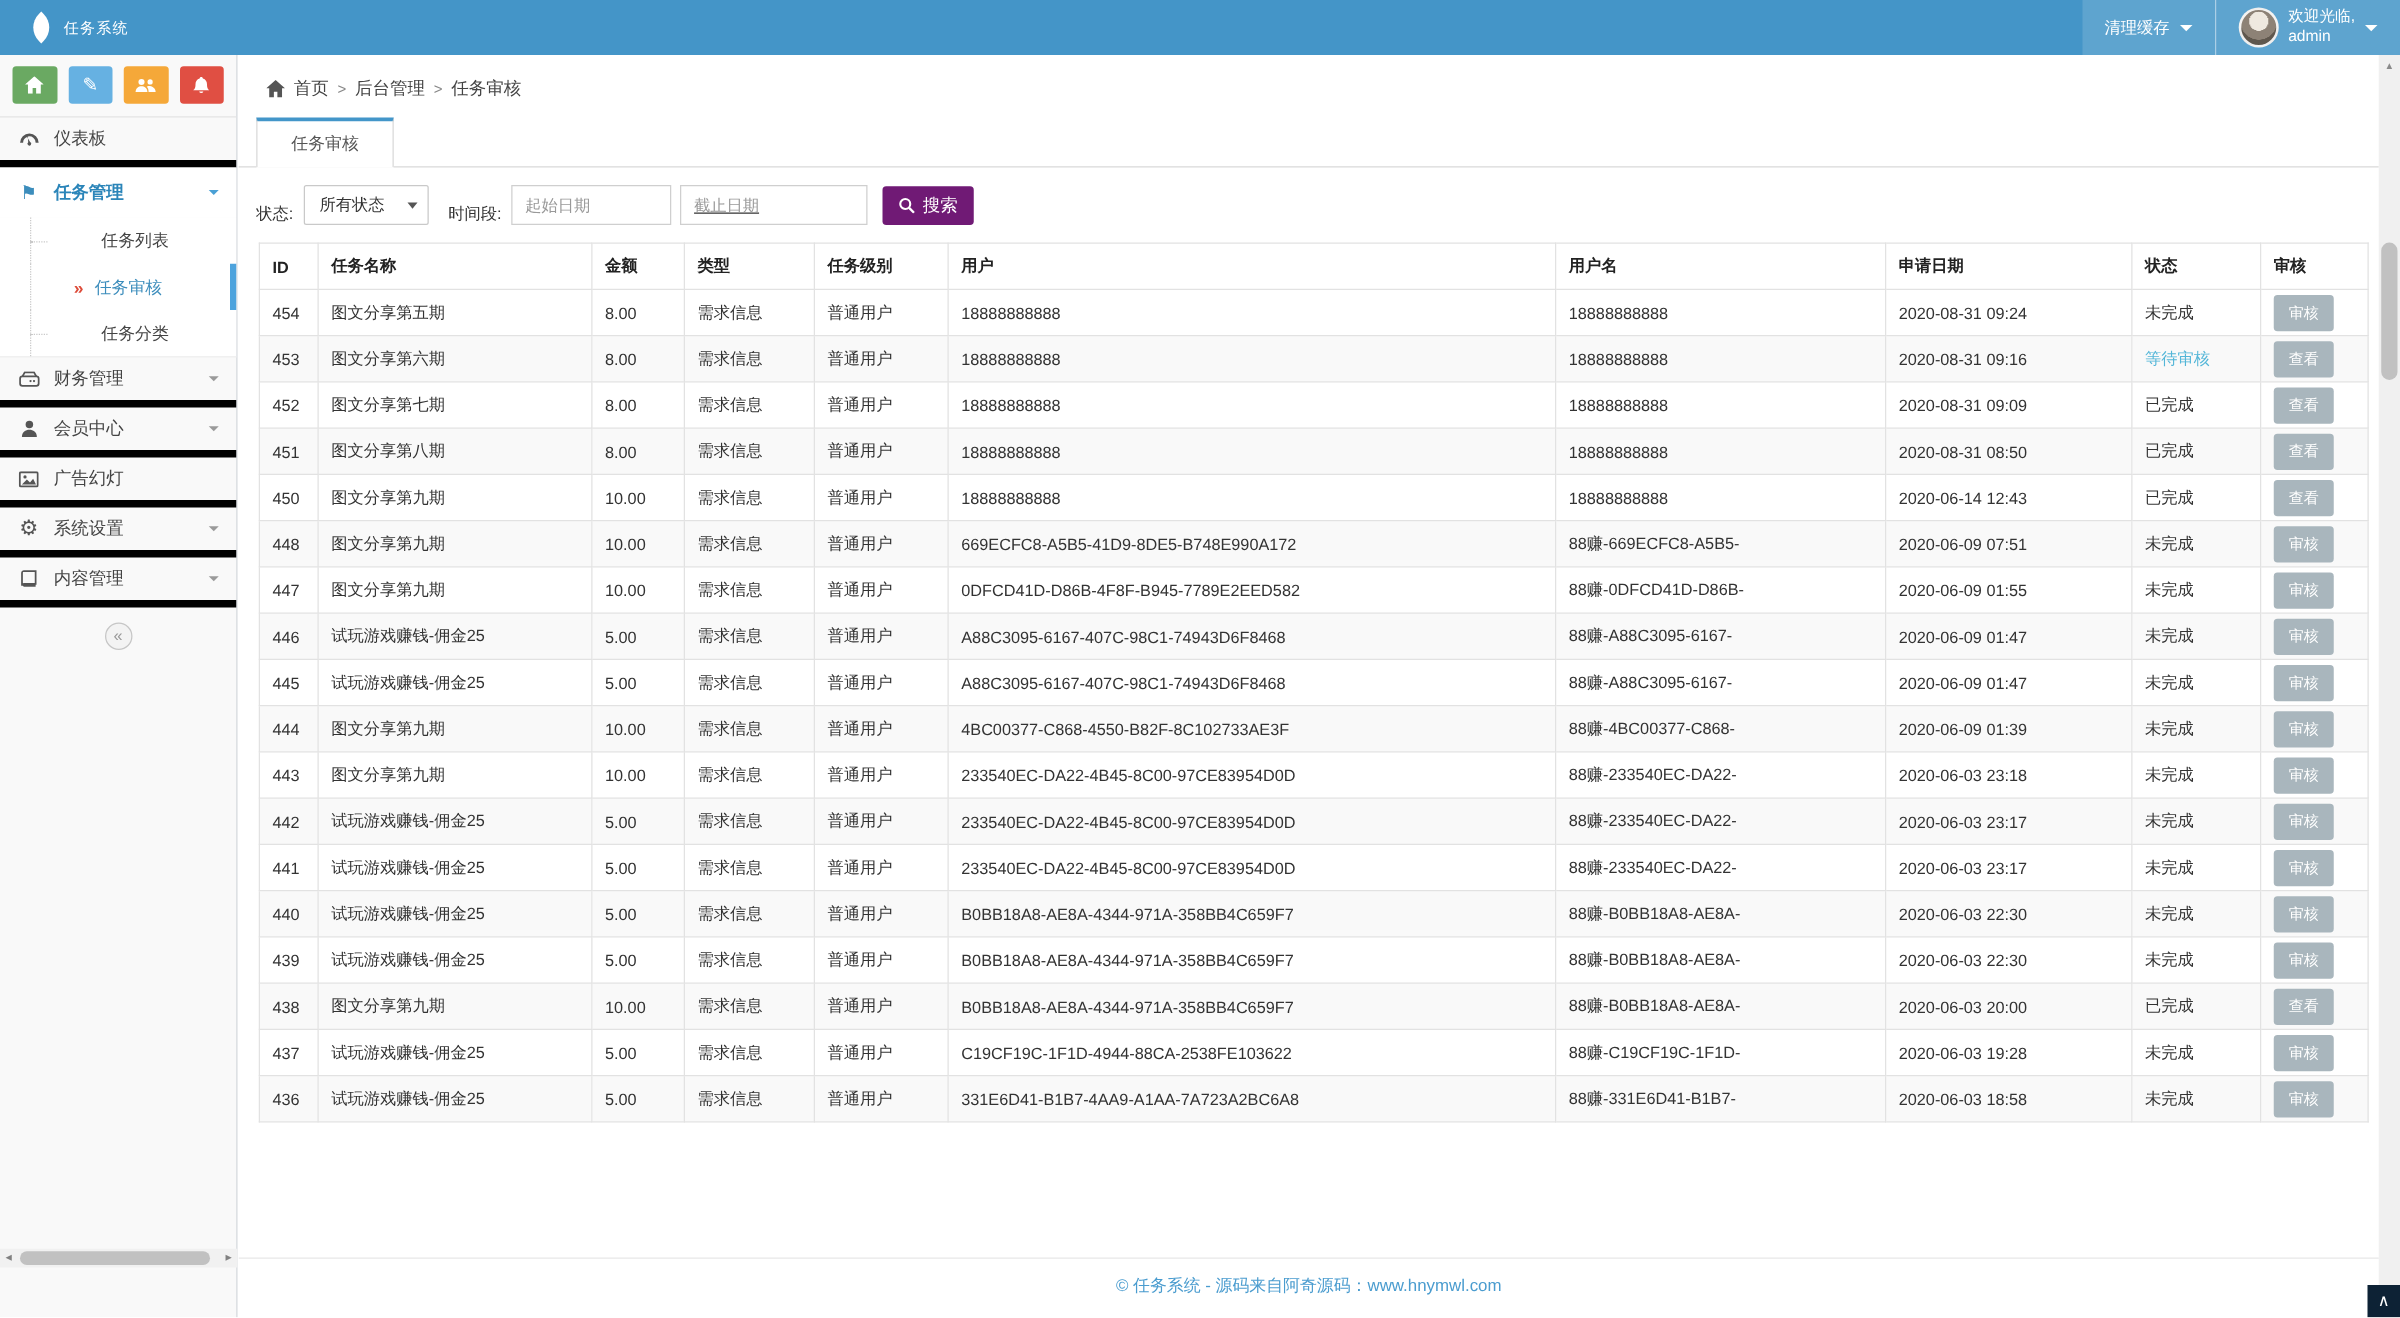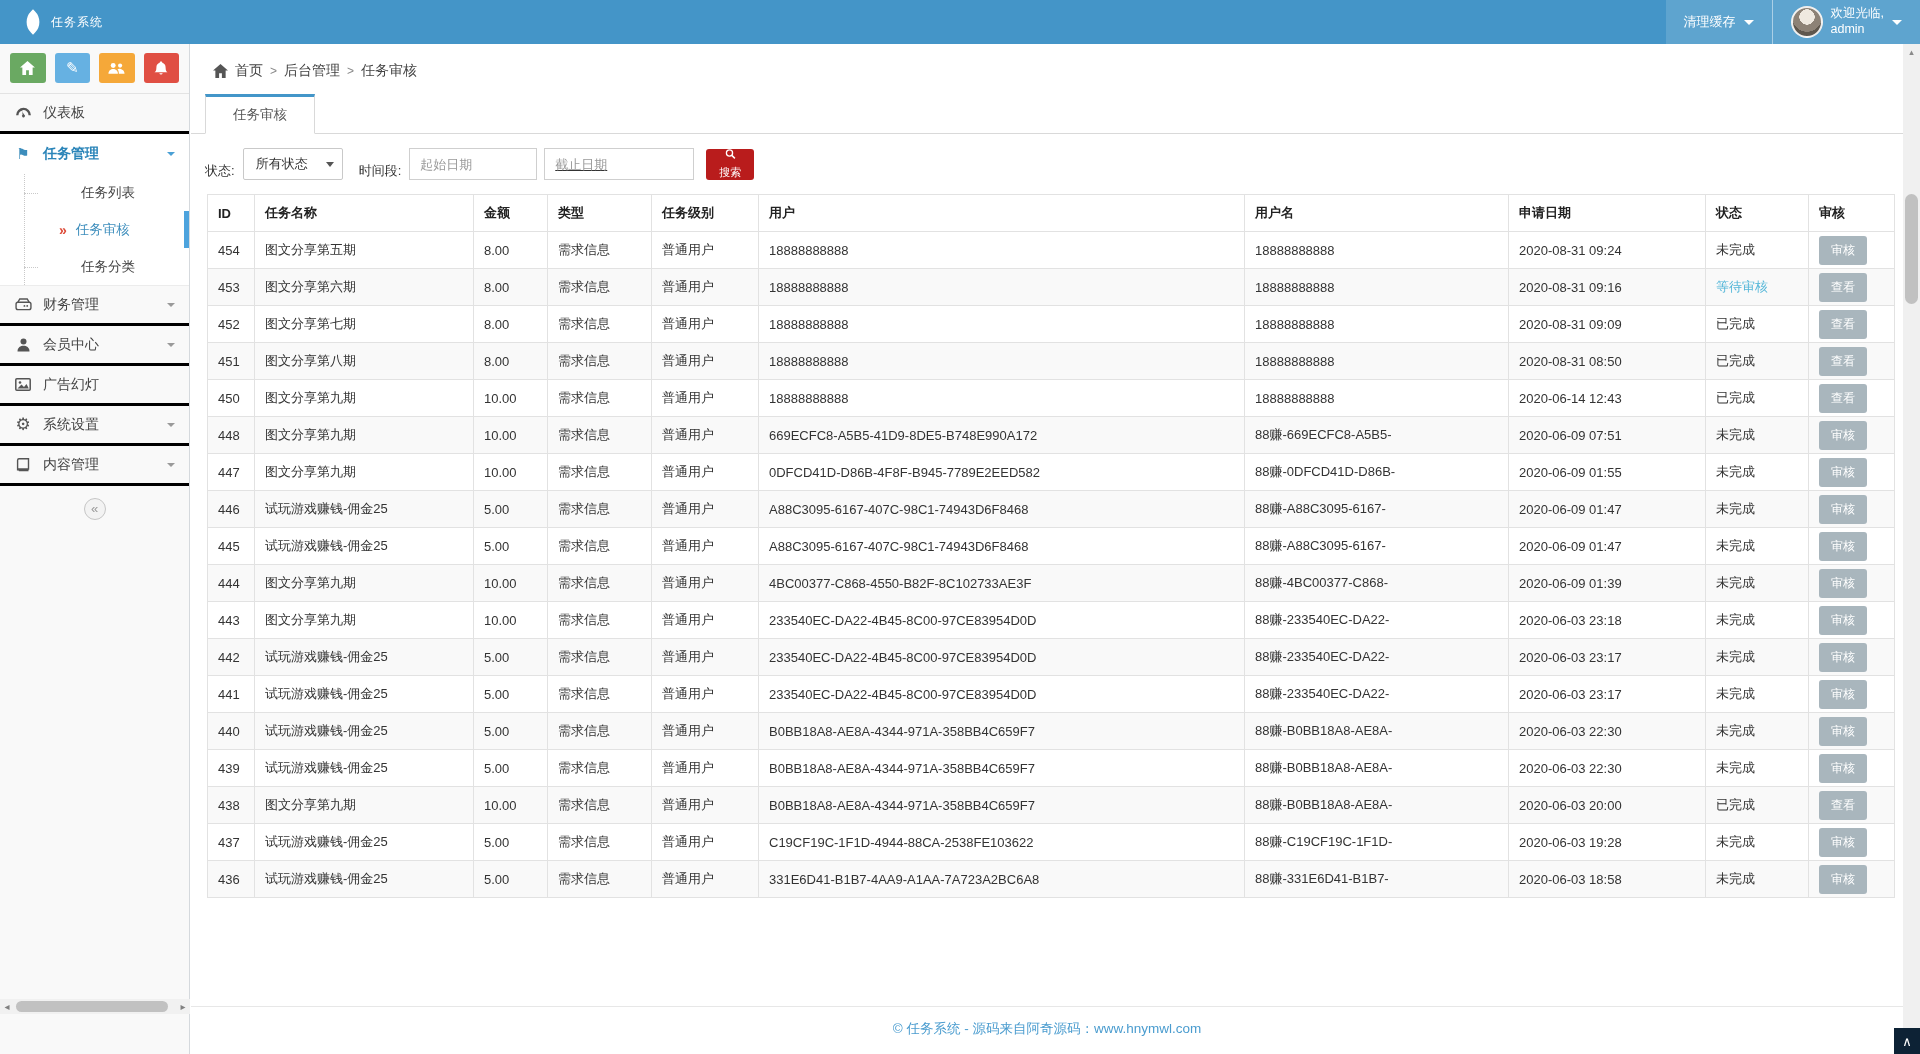--- a/index.html
+++ b/index.html
@@ -17,21 +17,21 @@
   .caret-down-w { width:0; height:0; border-left:5px solid transparent; border-right:5px solid transparent; border-top:5px solid #fff; }
   .avatar { width:32px; height:32px; border-radius:50%; border:2px solid rgba(255,255,255,0.9);
             background:radial-gradient(circle at 50% 32%, #efe9e0 0 32%, #8d8276 33% 62%, #5f574d 63%); }
   .welcome { line-height:1.25; font-size:12.5px; }
 
   
   .sidebar { position:absolute; top:44px; left:0; width:190px; height:1010px; background:#f9f9f9; border-right:1px solid #d5d9dd; z-index:20; }
   .quick-icons { display:flex; gap:9px; padding:9px 10px 10px 10px; border-bottom:1px solid #e3e3e3; }
   .tile { width:38px; height:30px; border-radius:3px; display:flex; align-items:center; justify-content:center; color:#fff; font-size:15px; cursor:pointer; }
   .tile svg { display:block; }
-  .side-item { display:flex; align-items:center; gap:11px; height:40px; padding:0 14px; border-bottom:3px solid #000000; font-size:14px; color:#444; cursor:pointer; }
+  .side-item { display:flex; align-items:center; gap:11px; height:40px; padding:0 14px; border-bottom:6px solid #000000; font-size:14px; color:#444; cursor:pointer; }
   .side-item .mi { width:18px; text-align:center; color:#555; font-size:15px; flex:none; display:flex; justify-content:center; }
   .side-item.expanded { background:#fff; color:#2b85b9; font-weight:bold; border-bottom:none; }
   .side-item.expanded .mi { color:#3c8dbc; }
   .caret-down-g { width:0; height:0; border-left:4px solid transparent; border-right:4px solid transparent; border-top:4px solid #9a9a9a; margin-left:auto; }
   .side-item.expanded .caret-down-g { border-top-color:#4aa0d5; }
   .submenu { background:#fff; border-bottom:1px solid #ececec; }
   .sub-item { position:relative; display:flex; align-items:center; height:37px; padding-left:56px; font-size:13.5px; color:#444; cursor:pointer; border-left:1px dotted #c9c9c9; margin-left:24px; }
   .sub-item::before { content:""; position:absolute; left:-1px; top:50%; width:14px; border-top:1px dotted #c9c9c9; }
   .sub-item.active { color:#3c8dbc; }
   .sub-item.active::before { display:none; }
@@ -58,22 +58,22 @@
          padding:9px 27px; font-size:13.5px; color:#555; cursor:pointer; }
 
   .filterbar { display:flex; align-items:flex-end; gap:8px; padding:14px 0 14px 14px; font-size:13px; color:#333; }
   .select { width:100px; height:32px; border:1px solid #c9c9c9; border-radius:2px; background:#fff; display:flex; align-items:center;
             justify-content:space-between; padding:0 8px 0 12px; cursor:pointer; }
   .caret-down-d { width:0; height:0; border-left:4px solid transparent; border-right:4px solid transparent; border-top:5px solid #555; }
   .dateinput { height:32px; border:1px solid #cfcfcf; padding:0 10px; font-size:13px; color:#333; font-family:inherit; }
   .dateinput::placeholder { color:#999; }
   .in-start { width:128px; }
   .in-end { width:150px; margin-left:-1px;text-decoration:underline; }
-  .search-btn { height:31px; margin-left:4px; padding:0 13px; background:#b91c1c; color:#fff; border:none; border-radius:3px;
-                font-size:11px; display:flex; align-items:center; gap:6px; cursor:pointer; font-family:inherit;flex-direction:column; }
+  .search-btn { height:31px; margin-left:4px; padding:0 13px; background:#701a75; color:#fff; border:none; border-radius:3px;
+                font-size:14px; display:flex; align-items:center; gap:6px; cursor:pointer; font-family:inherit; }
 
   .table-wrap { padding:0 16px; }
   table { width:100%; border-collapse:collapse; table-layout:fixed; font-size:13px; color:#333; }
   th, td { border:1px solid #e2e2e2; padding:0 10px; height:37px; text-align:left; font-weight:normal; overflow:hidden; white-space:nowrap; }
   th { font-weight:bold; color:#222; }
   tbody tr:nth-child(even) { background:#f9f9f9; }
   .status.pending { color:#53b6d8; cursor:pointer; }
   .row-action { background:#a9b6bd; color:#fff; border:none; border-radius:3px; padding:6px 12px; font-size:12px; cursor:pointer; font-family:inherit; }
 
   .footer { position:absolute; left:0; bottom:0; width:100%; border-top:1px solid #e7e7e7; padding:13px 0 16px 0;

